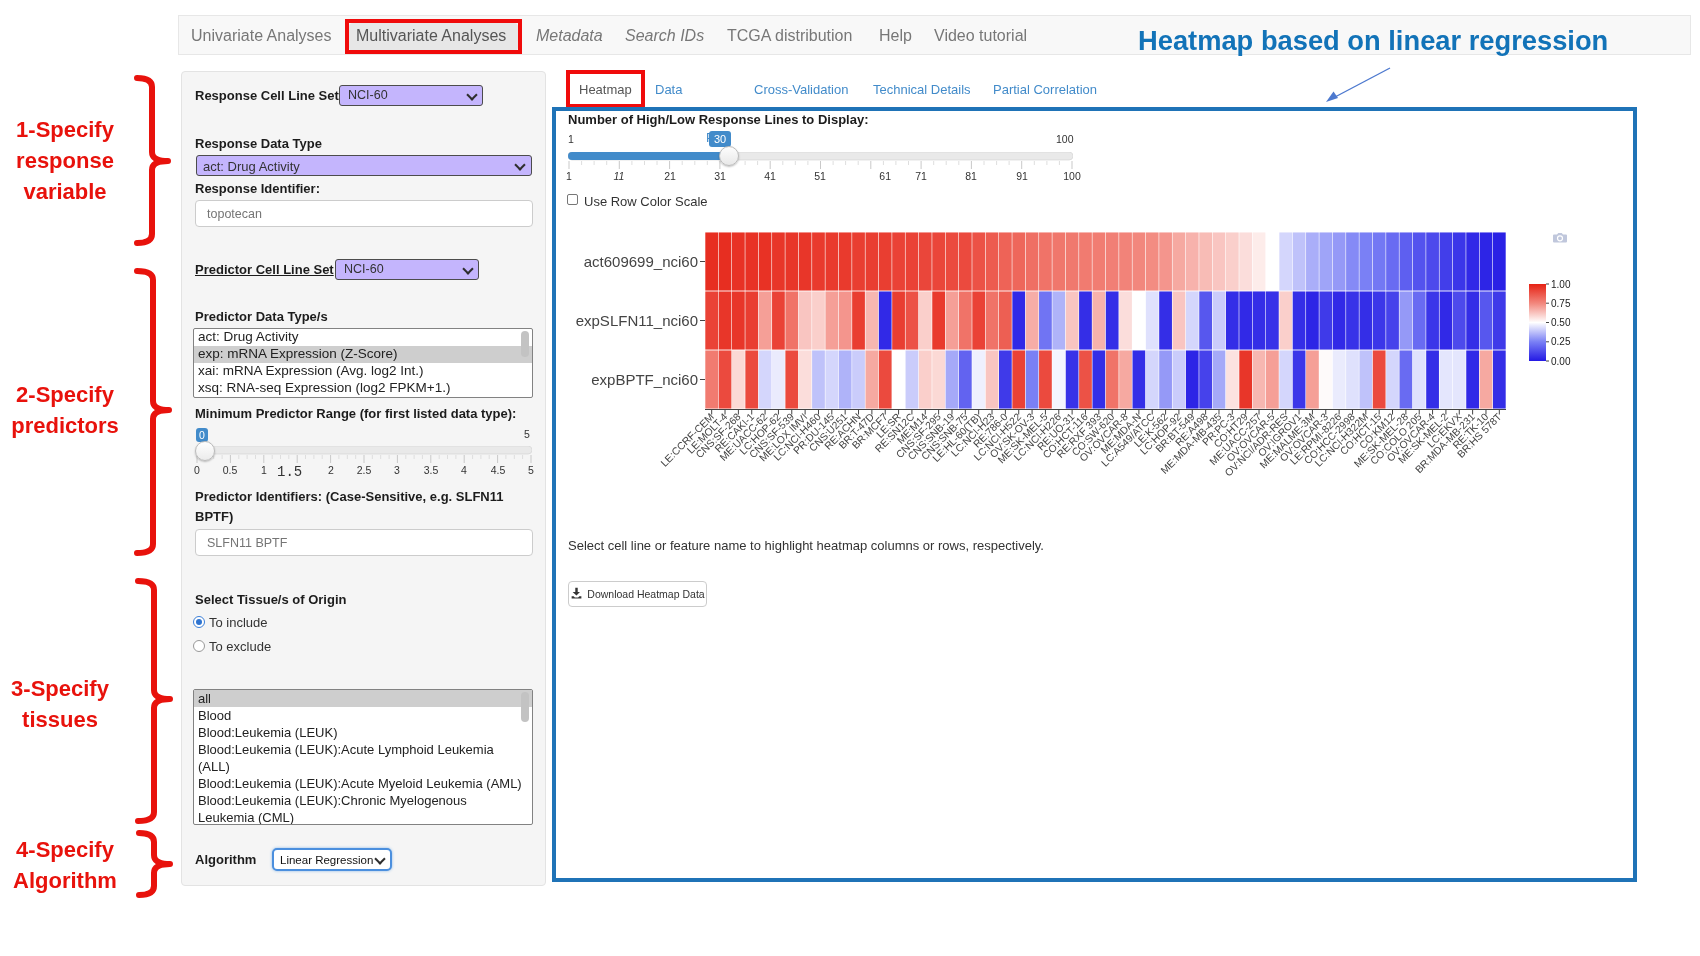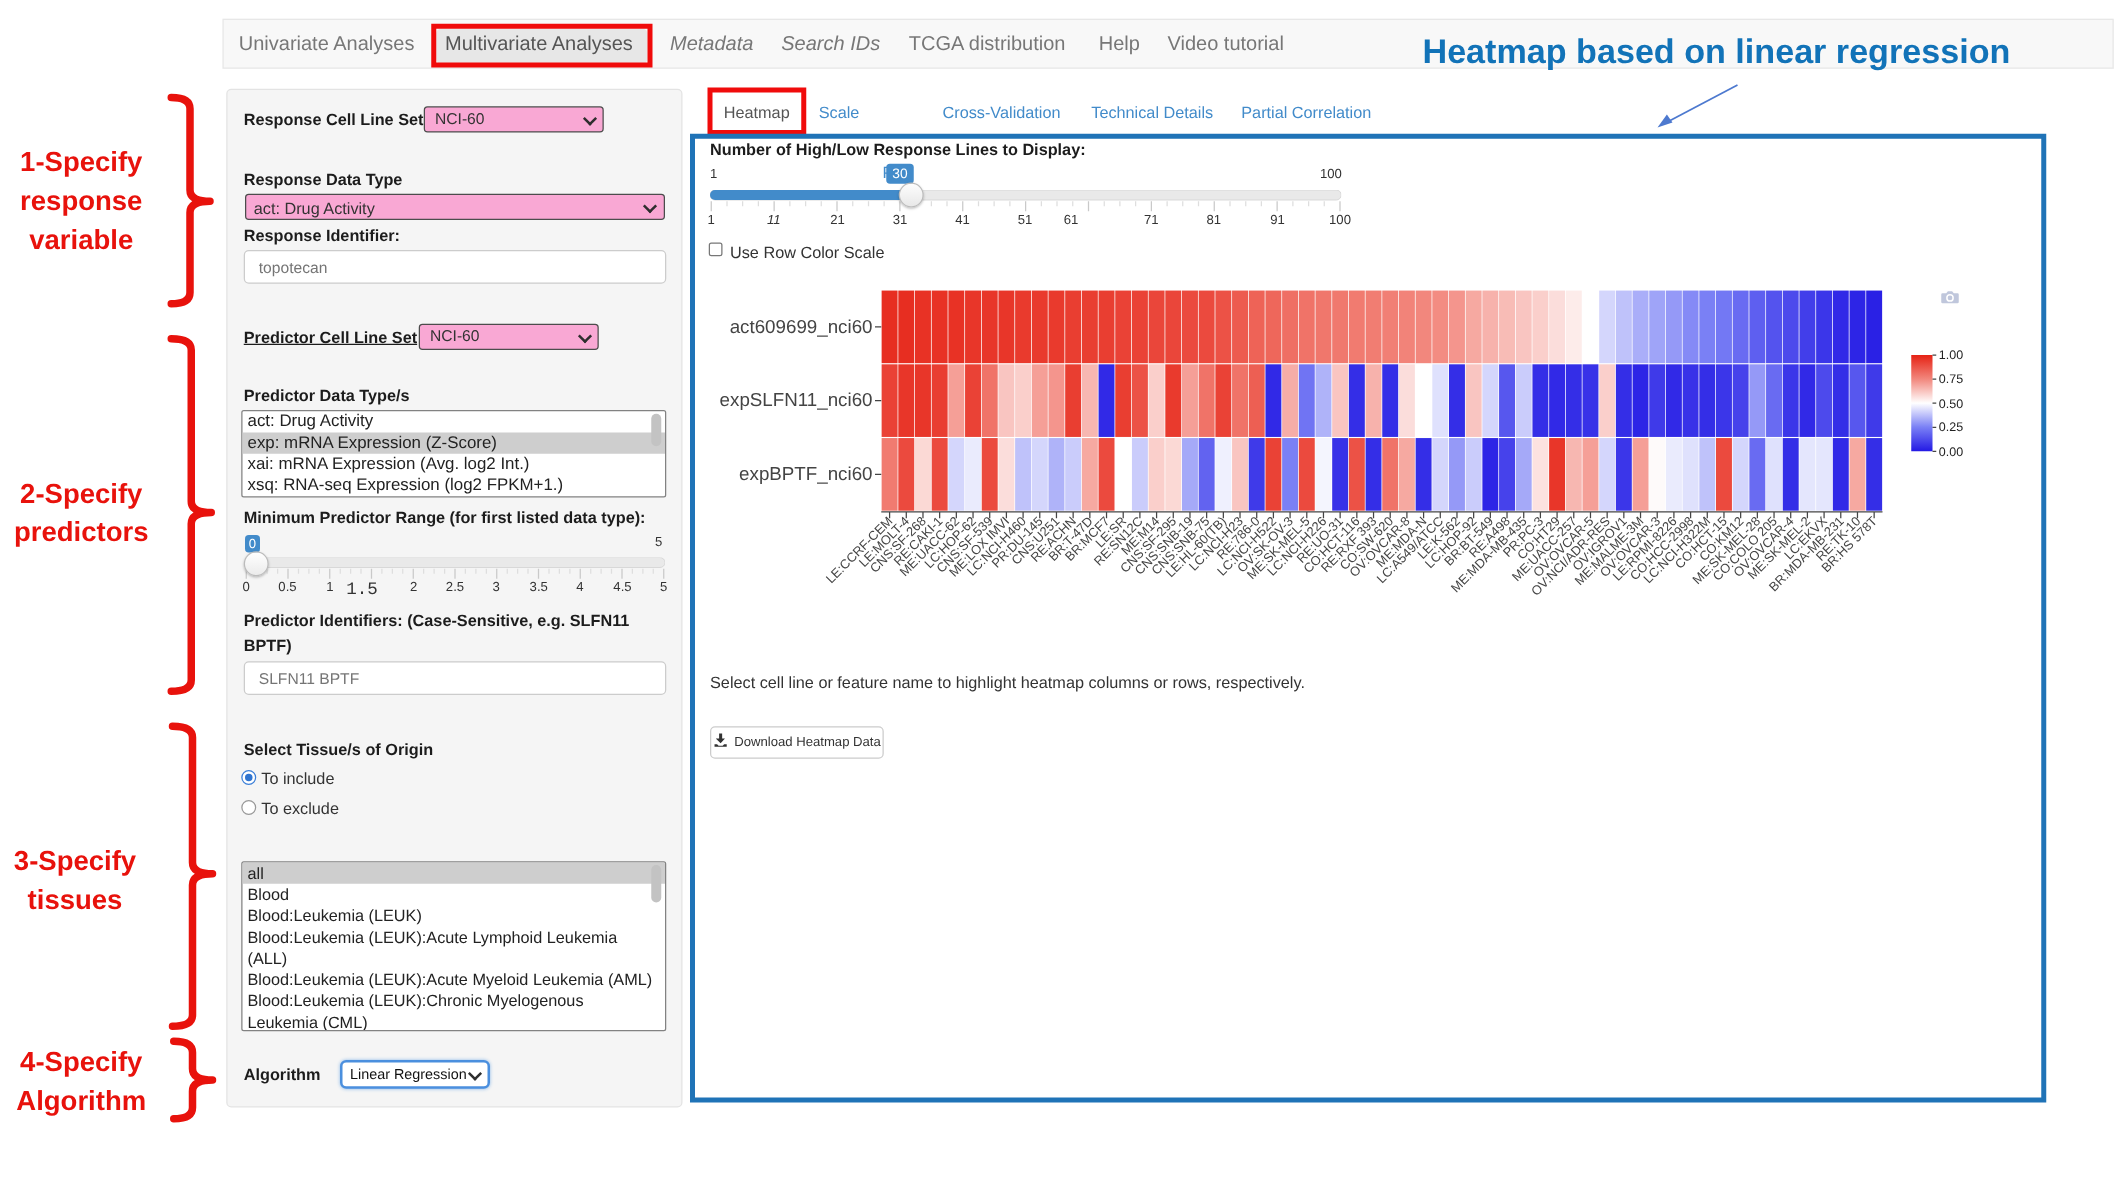--- a/index.html
+++ b/index.html
@@ -1,19 +1,19 @@
 <!DOCTYPE html>
 <html><head><meta charset="utf-8"><title>CellMinerCDB</title><style>
 *{margin:0;padding:0;box-sizing:border-box;}
 html,body{width:1700px;height:956px;background:#fff;font-family:"Liberation Sans",sans-serif;position:relative;overflow:hidden;}
 .abs{position:absolute;}
 .b{font-weight:bold;}
 .lbl{font-weight:bold;font-size:13px;color:#1c1c1c;}
 .chev{position:absolute;width:8px;height:8px;border-right:2px solid #2e2e2e;border-bottom:2px solid #2e2e2e;transform:rotate(45deg);}
-.sel{position:absolute;background:#f9a8d4;border:1.2px solid #4c4c4c;border-radius:3px;font-size:12.5px;color:#333;}
+.sel{position:absolute;background:#c4b5fd;border:1.2px solid #4c4c4c;border-radius:3px;font-size:12.5px;color:#333;}
 .inp{position:absolute;background:#fff;border:1px solid #ccc;border-radius:4px;font-size:12.5px;color:#757575;}
 .navitem{position:absolute;top:27px;font-size:16px;color:#777;}
 .tabitem{position:absolute;top:82px;font-size:13px;color:#428bca;}
 .redtxt{position:absolute;color:#e8120c;font-weight:bold;font-size:22px;width:130px;line-height:31px;}
 </style></head><body>
 
 <div class="abs" style="left:178px;top:15px;width:1513px;height:40px;background:#f8f8f8;border:1px solid #e7e7e7;"></div>
 <div class="abs" style="left:349px;top:23px;width:169px;height:28px;background:#e7e7e7;border-radius:4px;"></div>
 <div class="navitem" style="left:191px;">Univariate Analyses</div>
 <div class="navitem" style="left:536px;font-style:italic;">Metadata</div>
@@ -133,21 +133,21 @@
 <div class="redtxt" style="left:0px;top:379px;text-align:center;">2-Specify<br>predictors</div>
 <div class="redtxt" style="left:-5px;top:673px;text-align:center;">3-Specify<br>tissues</div>
 <div class="redtxt" style="left:0px;top:834px;text-align:center;">4-Specify<br>Algorithm</div>
 <svg class="abs" style="left:0px;top:0px;" width="180" height="956">
     <path d="M 137 78 Q 152 78 152 87 L 152 152 Q 152 161 168 161 Q 152 161 152 170 L 152 234 Q 152 243 137 243" fill="none" stroke="#e8120c" stroke-width="6" stroke-linecap="round" stroke-linejoin="round"></path>
     <path d="M 137 271 Q 153 271 153 280 L 153 401 Q 153 410 169 410 Q 153 410 153 419 L 153 544 Q 153 553 137 553" fill="none" stroke="#e8120c" stroke-width="6" stroke-linecap="round" stroke-linejoin="round"></path>
     <path d="M 138 581 Q 154 581 154 590 L 154 690 Q 154 699 170 699 Q 154 699 154 708 L 154 812 Q 154 821 138 821" fill="none" stroke="#e8120c" stroke-width="6" stroke-linecap="round" stroke-linejoin="round"></path>
     <path d="M 139 833 Q 154 833 154 842 L 154 855 Q 154 864 170 864 Q 154 864 154 873 L 154 886 Q 154 895 139 895" fill="none" stroke="#e8120c" stroke-width="6" stroke-linecap="round" stroke-linejoin="round"></path>
   </svg>
 <div class="tabitem" style="left:579px;color:#555;">Heatmap</div>
-<div class="tabitem" style="left:655px;">Scale</div>
+<div class="tabitem" style="left:655px;">Data</div>
 <div class="tabitem" style="left:706px;margin-top:48px;">Plot</div>
 <div class="tabitem" style="left:754px;">Cross-Validation</div>
 <div class="tabitem" style="left:873px;">Technical Details</div>
 <div class="tabitem" style="left:993px;">Partial Correlation</div>
 <div class="abs" style="left:566px;top:70px;width:79px;height:38px;border:4px solid #f00b0b;"></div>
 <div class="abs" style="left:552px;top:107px;width:1085px;height:775px;border:4px solid #1f73b7;"></div>
 <div class="abs lbl" style="left:568px;top:112px;">Number of High/Low Response Lines to Display:</div>
 <div class="abs" style="left:568px;top:133px;font-size:10.5px;color:#333;">1</div>
 <div class="abs" style="left:1056px;top:133px;font-size:10.5px;color:#333;">100</div>
 <div class="abs" style="left:709px;top:131px;width:22px;height:16px;background:#428bca;border-radius:3px;color:#fff;font-size:11px;text-align:center;line-height:16px;">30</div>
@@ -195,21 +195,21 @@
 <line x1="478.9" y1="9" x2="478.9" y2="13" stroke="#dedede" stroke-width="1"></line>
 <line x1="491.4" y1="9" x2="491.4" y2="13" stroke="#dedede" stroke-width="1"></line>
 <line x1="504.0" y1="9" x2="504.0" y2="17" stroke="#c9c9c9" stroke-width="1"></line>
 </svg>
 <div class="abs" style="left:549px;top:170px;width:40px;text-align:center;font-size:10.5px;color:#333;">1</div>
 <div class="abs" style="left:599px;top:170px;width:40px;text-align:center;font-size:10.5px;color:#333;font-style:italic;">11</div>
 <div class="abs" style="left:650px;top:170px;width:40px;text-align:center;font-size:10.5px;color:#333;">21</div>
 <div class="abs" style="left:700px;top:170px;width:40px;text-align:center;font-size:10.5px;color:#333;">31</div>
 <div class="abs" style="left:750px;top:170px;width:40px;text-align:center;font-size:10.5px;color:#333;">41</div>
 <div class="abs" style="left:800px;top:170px;width:40px;text-align:center;font-size:10.5px;color:#333;">51</div>
-<div class="abs" style="left:851px;top:170px;width:40px;text-align:left;font-size:10.5px;color:#333;">61</div>
+<div class="abs" style="left:851px;top:170px;width:40px;text-align:right;font-size:10.5px;color:#333;">61</div>
 <div class="abs" style="left:901px;top:170px;width:40px;text-align:center;font-size:10.5px;color:#333;">71</div>
 <div class="abs" style="left:951px;top:170px;width:40px;text-align:center;font-size:10.5px;color:#333;">81</div>
 <div class="abs" style="left:1002px;top:170px;width:40px;text-align:center;font-size:10.5px;color:#333;">91</div>
 <div class="abs" style="left:1052px;top:170px;width:40px;text-align:center;font-size:10.5px;color:#333;">100</div>
 <div class="abs" style="left:719px;top:146px;width:20px;height:20px;border-radius:50%;background:linear-gradient(#fdfdfd,#e8e8e8);border:1px solid #bbb;box-shadow:0 1px 2px rgba(0,0,0,0.25);"></div>
 <div class="abs" style="left:567px;top:194px;width:11px;height:11px;background:#fff;border:1px solid #777;border-radius:2px;"></div>
 <div class="abs" style="left:584px;top:194px;font-size:13px;color:#333;">Use Row Color Scale</div>
 <svg class="abs" style="left:560px;top:225px;" width="1010" height="290">
 <rect x="145.30" y="7.45" width="12.75" height="58.10" fill="rgb(231,46,33)"></rect>
 <rect x="158.65" y="7.45" width="12.75" height="58.10" fill="rgb(231,46,33)"></rect>

